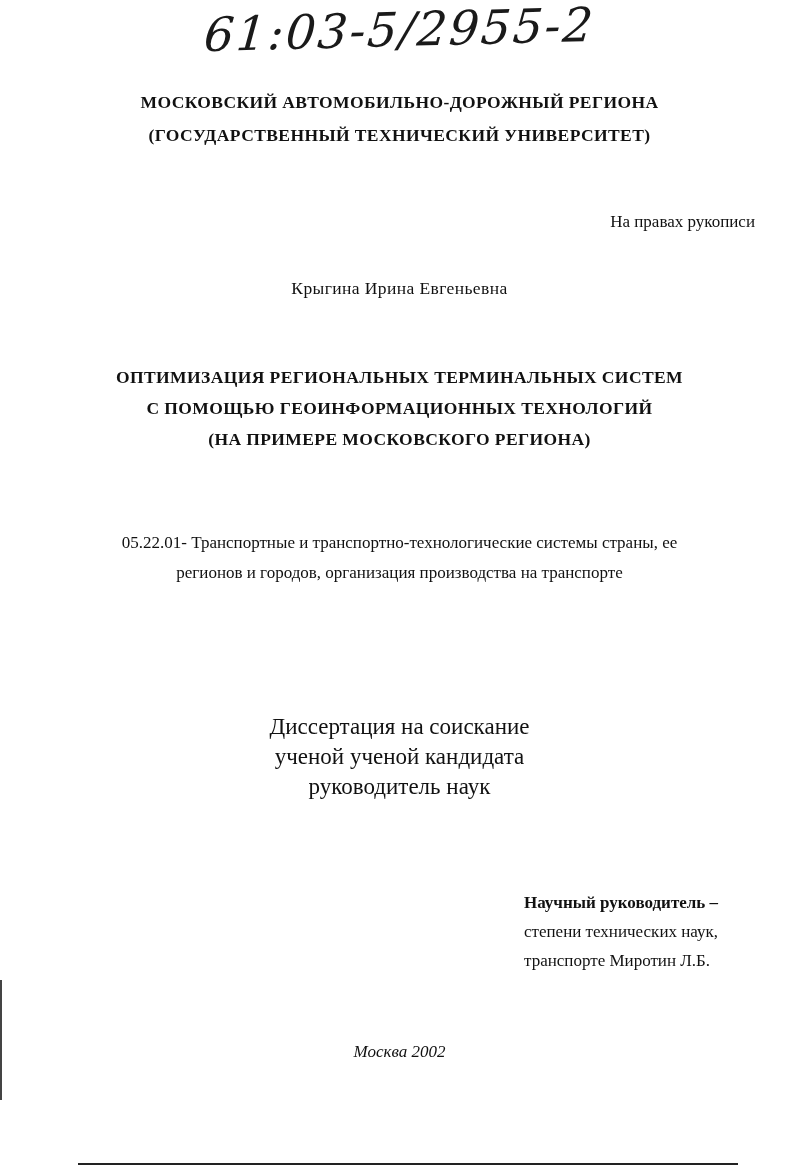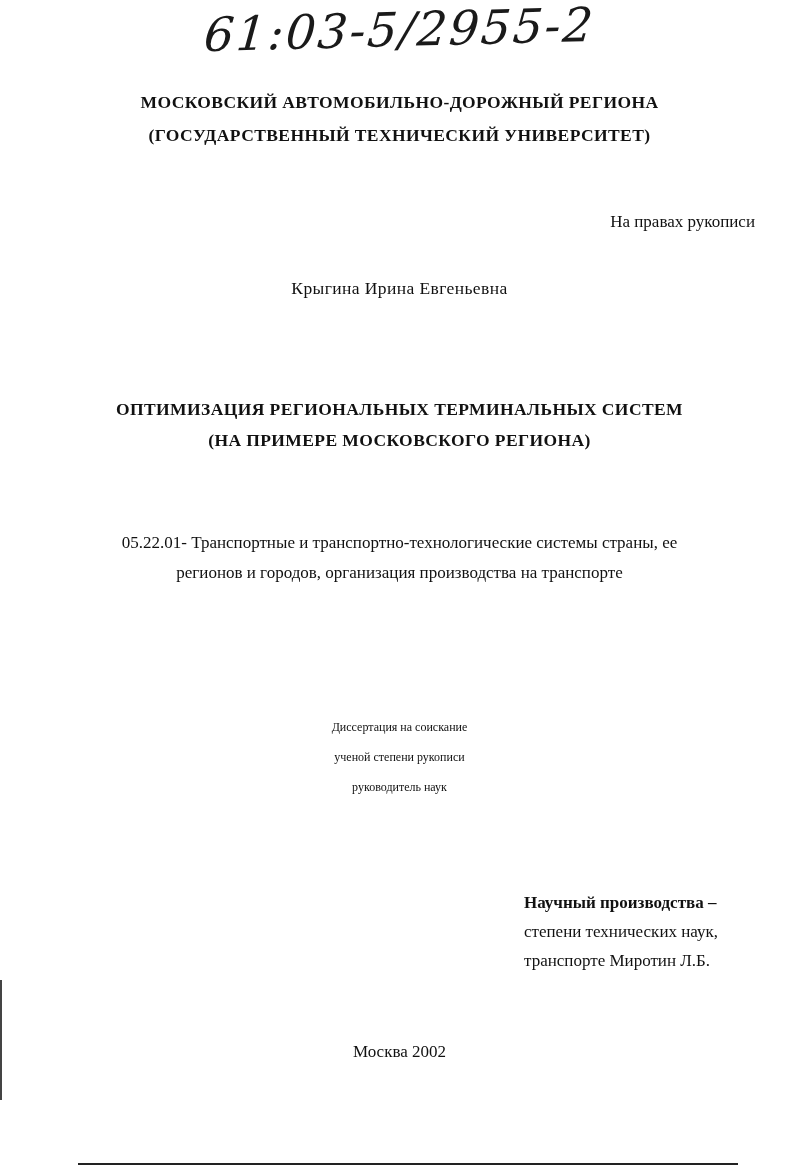--- a/index.html
+++ b/index.html
@@ -62,58 +62,58 @@
   .title {
     position: absolute;
     top: 362px;
     left: 0;
     width: 100%;
     text-align: center;
     font-weight: bold;
     font-size: 17.5px;
     line-height: 31px;
     letter-spacing: 0.4px;
-    margin-top: 32px;
   }
   .specialty {
     position: absolute;
     top: 528px;
     left: 0;
     width: 100%;
     text-align: center;
     font-size: 17px;
     line-height: 30px;
   }
   .dissertation {
     position: absolute;
     top: 712px;
     left: 0;
     width: 100%;
     text-align: center;
-    font-size: 12px;
+    font-size: 23px;
     line-height: 30px;
   }
   .supervisor {
     position: absolute;
     top: 888px;
     left: 524px;
     font-size: 17px;
     line-height: 29px;
     text-align: left;
   }
   .supervisor .label {
     font-weight: bold;
   }
   .city-year {
     position: absolute;
     top: 1042px;
     left: 0;
     width: 100%;
     text-align: center;
     font-size: 17px;
+    font-style: italic;
   }
   .scan-line-bottom {
     position: absolute;
     bottom: 4px;
     left: 78px;
     width: 660px;
     height: 2px;
     background: #222222;
   }
   .scan-line-left {
@@ -136,36 +136,37 @@
     <div>МОСКОВСКИЙ АВТОМОБИЛЬНО-ДОРОЖНЫЙ РЕГИОНА</div>
     <div>(ГОСУДАРСТВЕННЫЙ ТЕХНИЧЕСКИЙ УНИВЕРСИТЕТ)</div>
   </div>
 
   <div class="manuscript-note">На правах рукописи</div>
 
   <div class="author">Крыгина Ирина Евгеньевна</div>
 
   <div class="title">
     <div>ОПТИМИЗАЦИЯ РЕГИОНАЛЬНЫХ ТЕРМИНАЛЬНЫХ СИСТЕМ</div>
+    <div>С ПОМОЩЬЮ ГЕОИНФОРМАЦИОННЫХ ТЕХНОЛОГИЙ</div>
     <div>(НА ПРИМЕРЕ МОСКОВСКОГО РЕГИОНА)</div>
   </div>
 
   <div class="specialty">
     <div>05.22.01- Транспортные и транспортно-технологические системы страны, ее</div>
     <div>регионов и городов, организация производства на транспорте</div>
   </div>
 
   <div class="dissertation">
     <div>Диссертация на соискание</div>
-    <div>ученой степени рукописи</div>
+    <div>ученой ученой кандидата</div>
     <div>руководитель наук</div>
   </div>
 
   <div class="supervisor">
-    <div class="label">Научный производства –</div>
+    <div class="label">Научный руководитель –</div>
     <div>степени технических наук,</div>
     <div>транспорте Миротин Л.Б.</div>
   </div>
 
   <div class="city-year">Москва 2002</div>
 
   <div class="scan-line-bottom"></div>
   <div class="scan-line-left"></div>
 
 </div>

